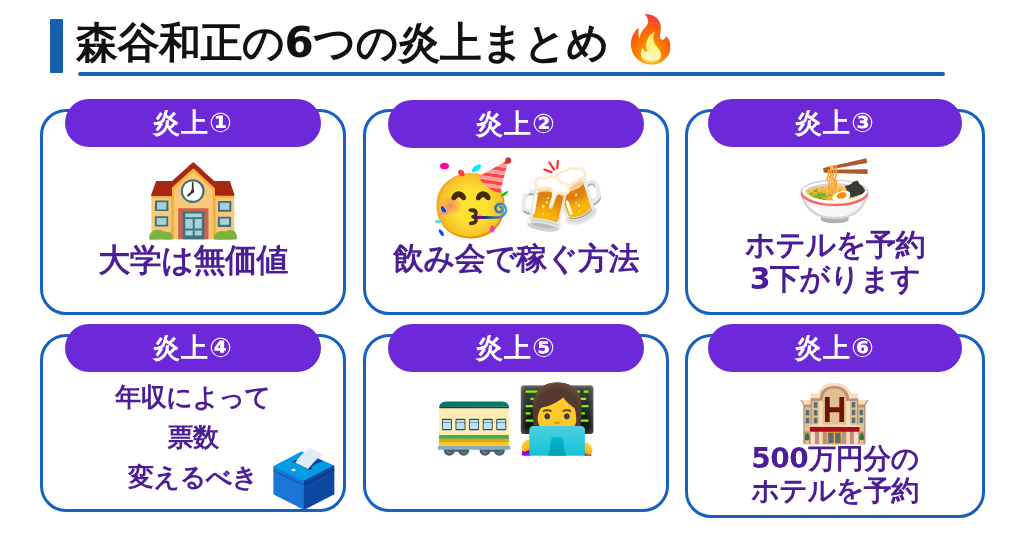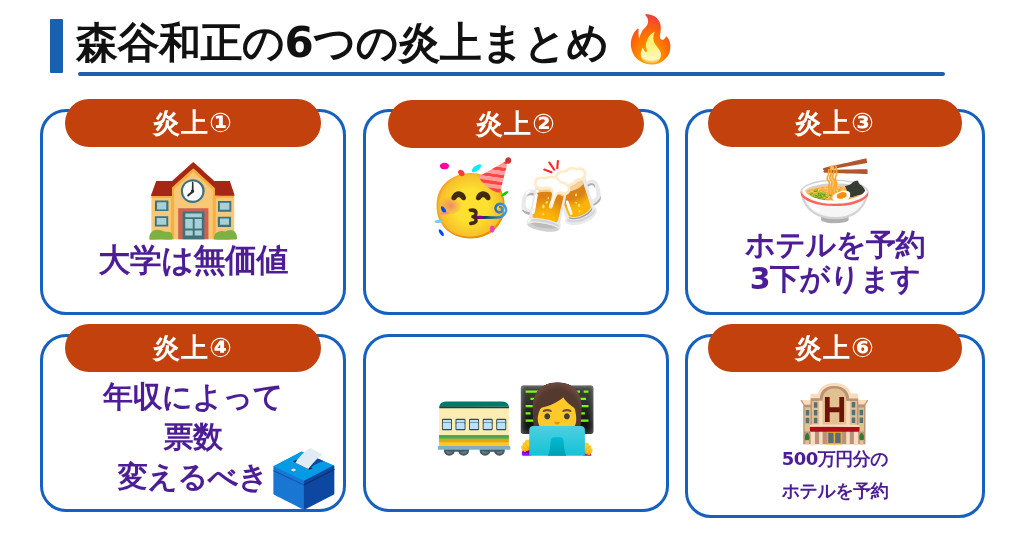--- a/index.html
+++ b/index.html
@@ -36,21 +36,21 @@
 
   .card{
     position:absolute;
     border:3px solid #1660BF;
     border-radius:26px;
     background:#ffffff;
   }
   .pill{
     position:absolute;
     height:48px;
-    background:#c2410c;
+    background:#6d28d9;
     border-radius:24px;
     display:flex; align-items:center; justify-content:center;
     color:#ffffff; font-size:27px; font-weight:bold;
     letter-spacing:1px; z-index:5; white-space:nowrap;
   }
   .card-body{
     position:absolute; left:0; right:0; bottom:0; top:34px;
     display:flex; flex-direction:column; align-items:center;
     justify-content:flex-start; padding:6px 8px 8px;
   }
@@ -76,35 +76,35 @@
   #card2 .card-text{ font-size:31px; line-height:40px; margin-top:0px; }
 
   #card3{ left:685px; top:19px;  width:300px; height:206px; }
   #pill3{ left:708px; top:9px;   width:254px; }
   #card3 .art{ font-size:62px; margin-top:4px; height:70px; }
   #card3 .card-text{ font-size:30px; line-height:34px; margin-top:2px; }
 
   #card4{ left:40px;  top:244px; width:306px; height:178px; }
   #pill4{ left:65px;  top:234px; width:256px; }
   #card4 .card-body{ justify-content:center; top:30px; }
-  #card4 .card-text{ font-size:30px; line-height:40px; }
+  #card4 .card-text{ font-size:26px; line-height:40px; }
   .ballot{
     position:absolute; right:4px; bottom:2px;
     font-size:56px; line-height:1; transform:rotate(0deg);
   }
 
   #card5{ left:363px; top:244px; width:306px; height:178px; }
   #pill5{ left:388px; top:234px; width:256px; }
   #card5 .art{ font-size:66px; margin-top:6px; height:74px; }
   #card5 .card-text{ font-size:32px; line-height:40px; margin-top:2px; }
 
   #card6{ left:685px; top:244px; width:300px; height:184px; }
   #pill6{ left:708px; top:234px; width:254px; }
   #card6 .art{ font-size:60px; margin-top:4px; height:68px; }
-  #card6 .card-text{ font-size:18px; line-height:32px; margin-top:2px; }
+  #card6 .card-text{ font-size:28px; line-height:32px; margin-top:2px; }
 </style>
 </head>
 <body>
 
 <div class="page">
 
   <div class="title-block">
     <div class="title-accent"></div>
     <div class="title-text">森谷和正の6つの炎上まとめ</div>
     <div class="title-flame">🔥</div>
@@ -119,20 +119,23 @@
         <div class="card-text">
           <span class="line">大学は無価値</span>
         </div>
       </div>
     </div>
     <div class="pill" id="pill1">炎上①</div>
 
     <div class="card" id="card2">
       <div class="card-body">
         <div class="art">🥳🍻</div>
+        <div class="card-text">
+          <span class="line">飲み会で稼ぐ方法</span>
+        </div>
       </div>
     </div>
     <div class="pill" id="pill2">炎上②</div>
 
     <div class="card" id="card3">
       <div class="card-body">
         <div class="art">🍜</div>
         <div class="card-text">
           <span class="line">ホテルを予約</span>
           <span class="line">3下がります</span>
@@ -151,20 +154,21 @@
       </div>
       <div class="ballot">🗳️</div>
     </div>
     <div class="pill" id="pill4">炎上④</div>
 
     <div class="card" id="card5">
       <div class="card-body">
         <div class="art">🚃👩‍💻</div>
       </div>
     </div>
+    <div class="pill" id="pill5">炎上⑤</div>
 
     <div class="card" id="card6">
       <div class="card-body">
         <div class="art">🏨</div>
         <div class="card-text">
           <span class="line">500万円分の</span>
           <span class="line">ホテルを予約</span>
         </div>
       </div>
     </div>

